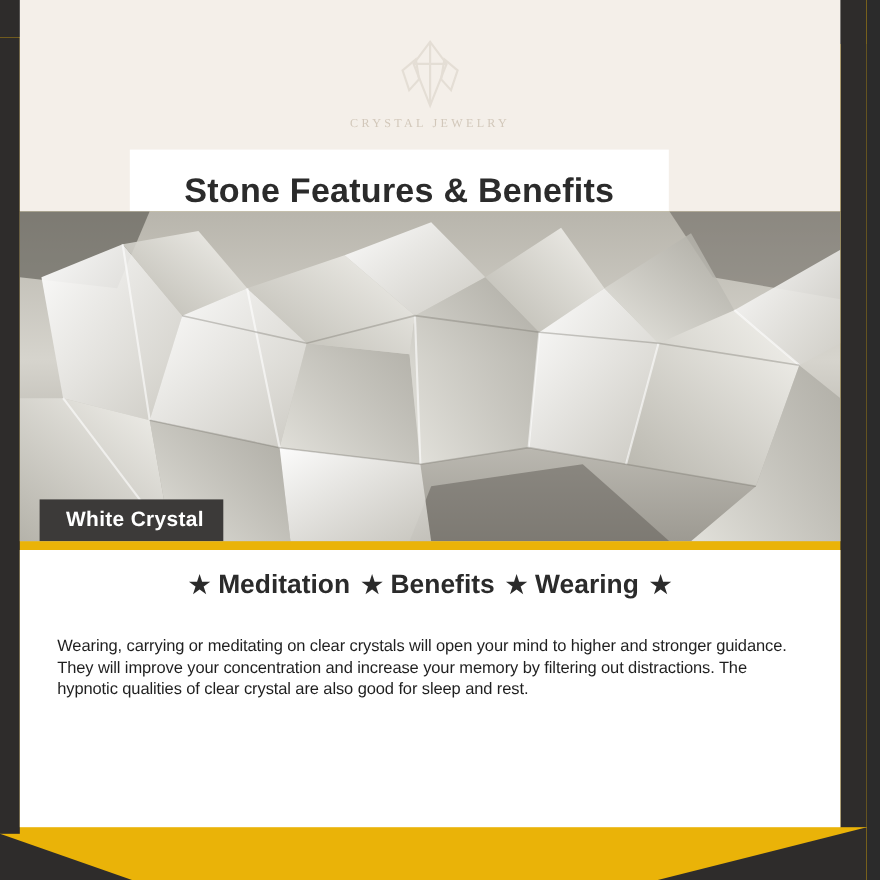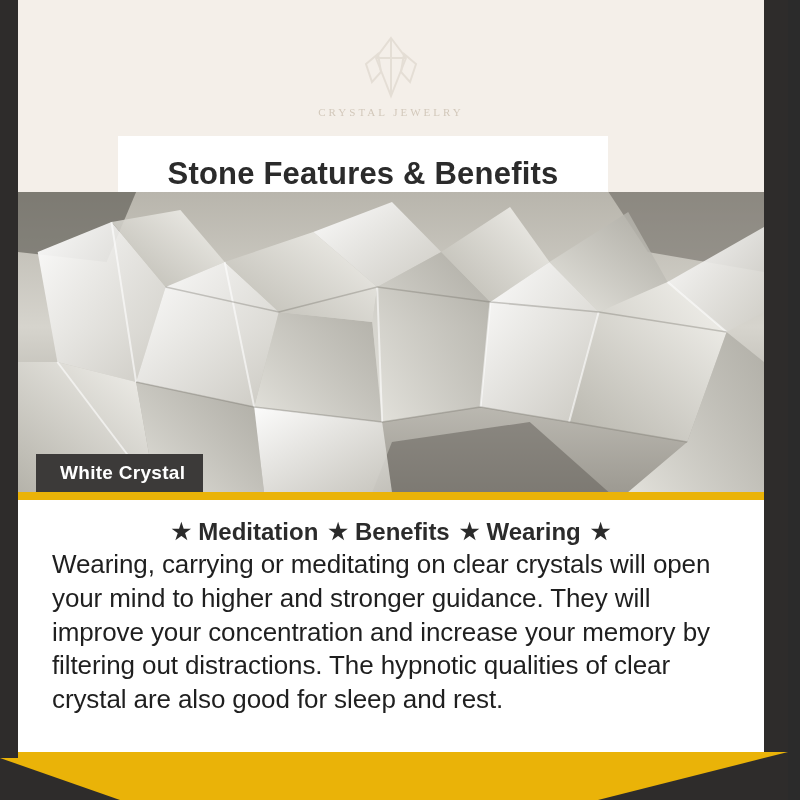--- a/index.html
+++ b/index.html
@@ -134,22 +134,22 @@
     gap: 10px;
     font-size: 24px;
     font-weight: bold;
     color: #2b2b2b;
     white-space: nowrap;
   }
   .benefit { display: inline-flex; align-items: center; gap: 7px; }
   .star { font-size: 22px; line-height: 1; color: #2b2b2b; }
 
   .paragraph {
-    margin-top: 2px;
-    font-size: 26px;
+    margin-top: 32px;
+    font-size: 15px;
     line-height: 1.30;
     color: #1f1f1f;
     letter-spacing: -0.1px;
   }
 </style>
 </head>
 <body>
 
 <div class="page">
 

